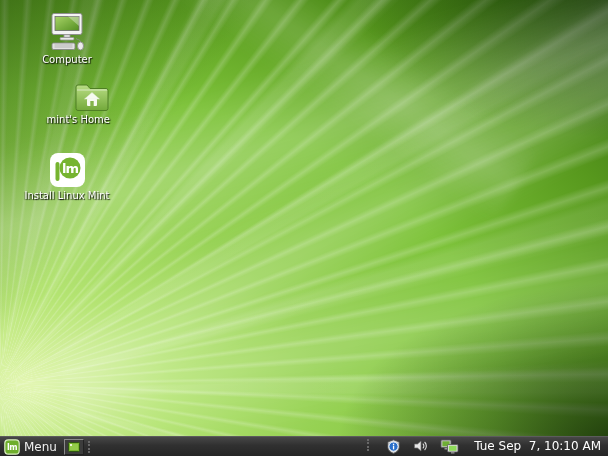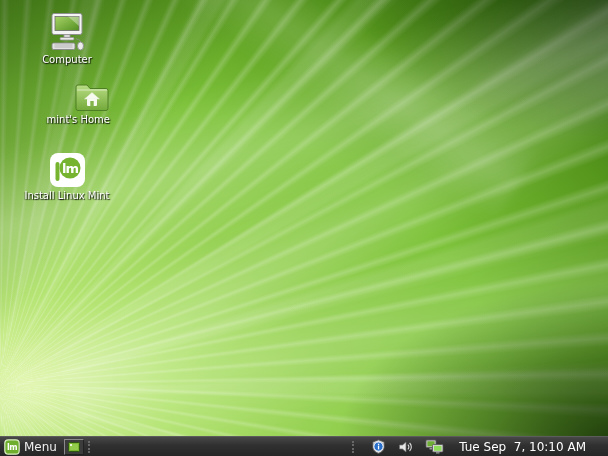--- a/index.html
+++ b/index.html
@@ -38,21 +38,21 @@
   
   #panel{position:absolute;left:0;bottom:0;width:608px;height:20px;box-sizing:border-box;
     background:linear-gradient(#474747, #303030 45%, #262626);
     border-top:1px solid #5c5c5c;
     display:flex;align-items:center;color:#e8e8e8;}
   #menu-button{display:flex;align-items:center;gap:4px;height:100%;padding:0 5px 0 4px;cursor:pointer;}
   #menu-button .menu-label{font-size:12px;color:#efefef;}
   #show-desktop{width:20px;height:16px;margin-left:2px;box-sizing:border-box;display:flex;align-items:center;justify-content:center;
     background:#3c3c3c;border:1px solid;border-color:#8a8a8a #222 #222 #8a8a8a;cursor:pointer;}
   .panel-handle{width:4px;height:12px;margin:0 4px;border-left:2px dotted #686868;cursor:grab;}
-  #tray{margin-left:auto;display:flex;align-items:center;gap:12px;padding-right:22px;}
+  #tray{margin-left:auto;display:flex;align-items:flex-start;gap:12px;padding-right:7px;}
   .tray-icon{display:flex;align-items:center;cursor:pointer;}
   #clock{font-size:12px;color:#ffffff;white-space:pre;margin-left:3px;cursor:default;}
 </style>
 </head>
 <body>
 
 <div id="screen">
 
   <div id="wallpaper">
     <div class="streak streak1"></div>

